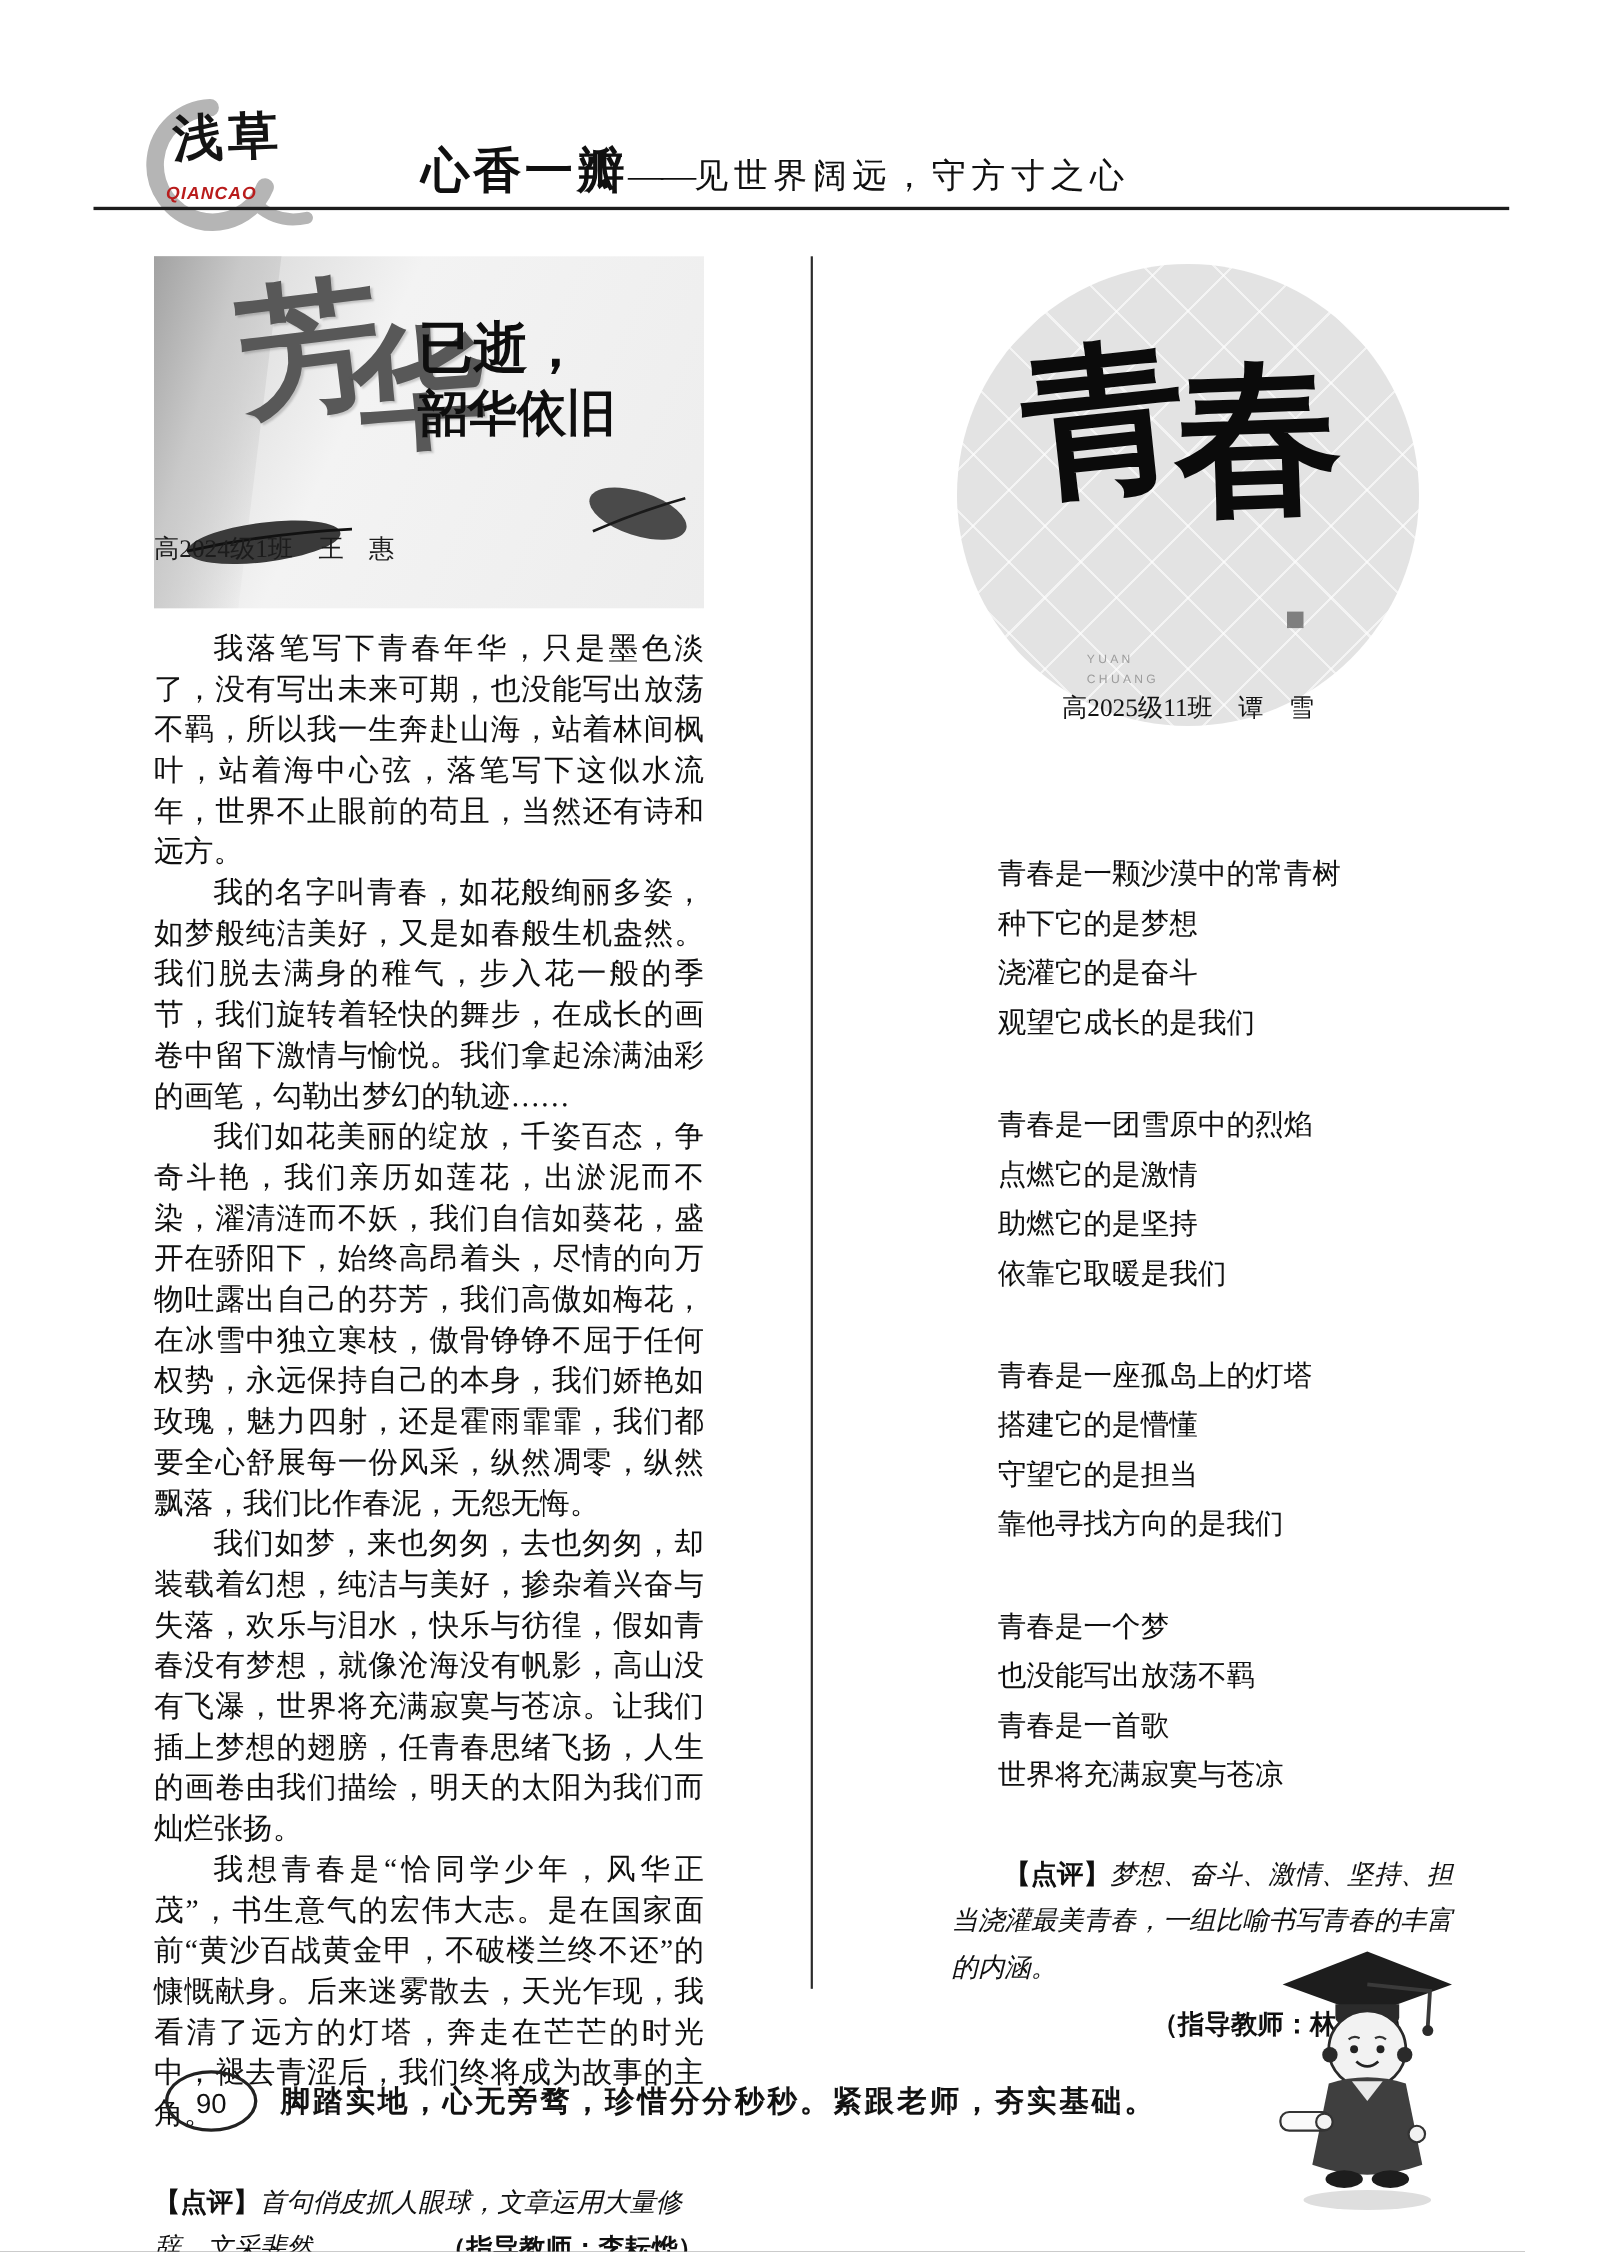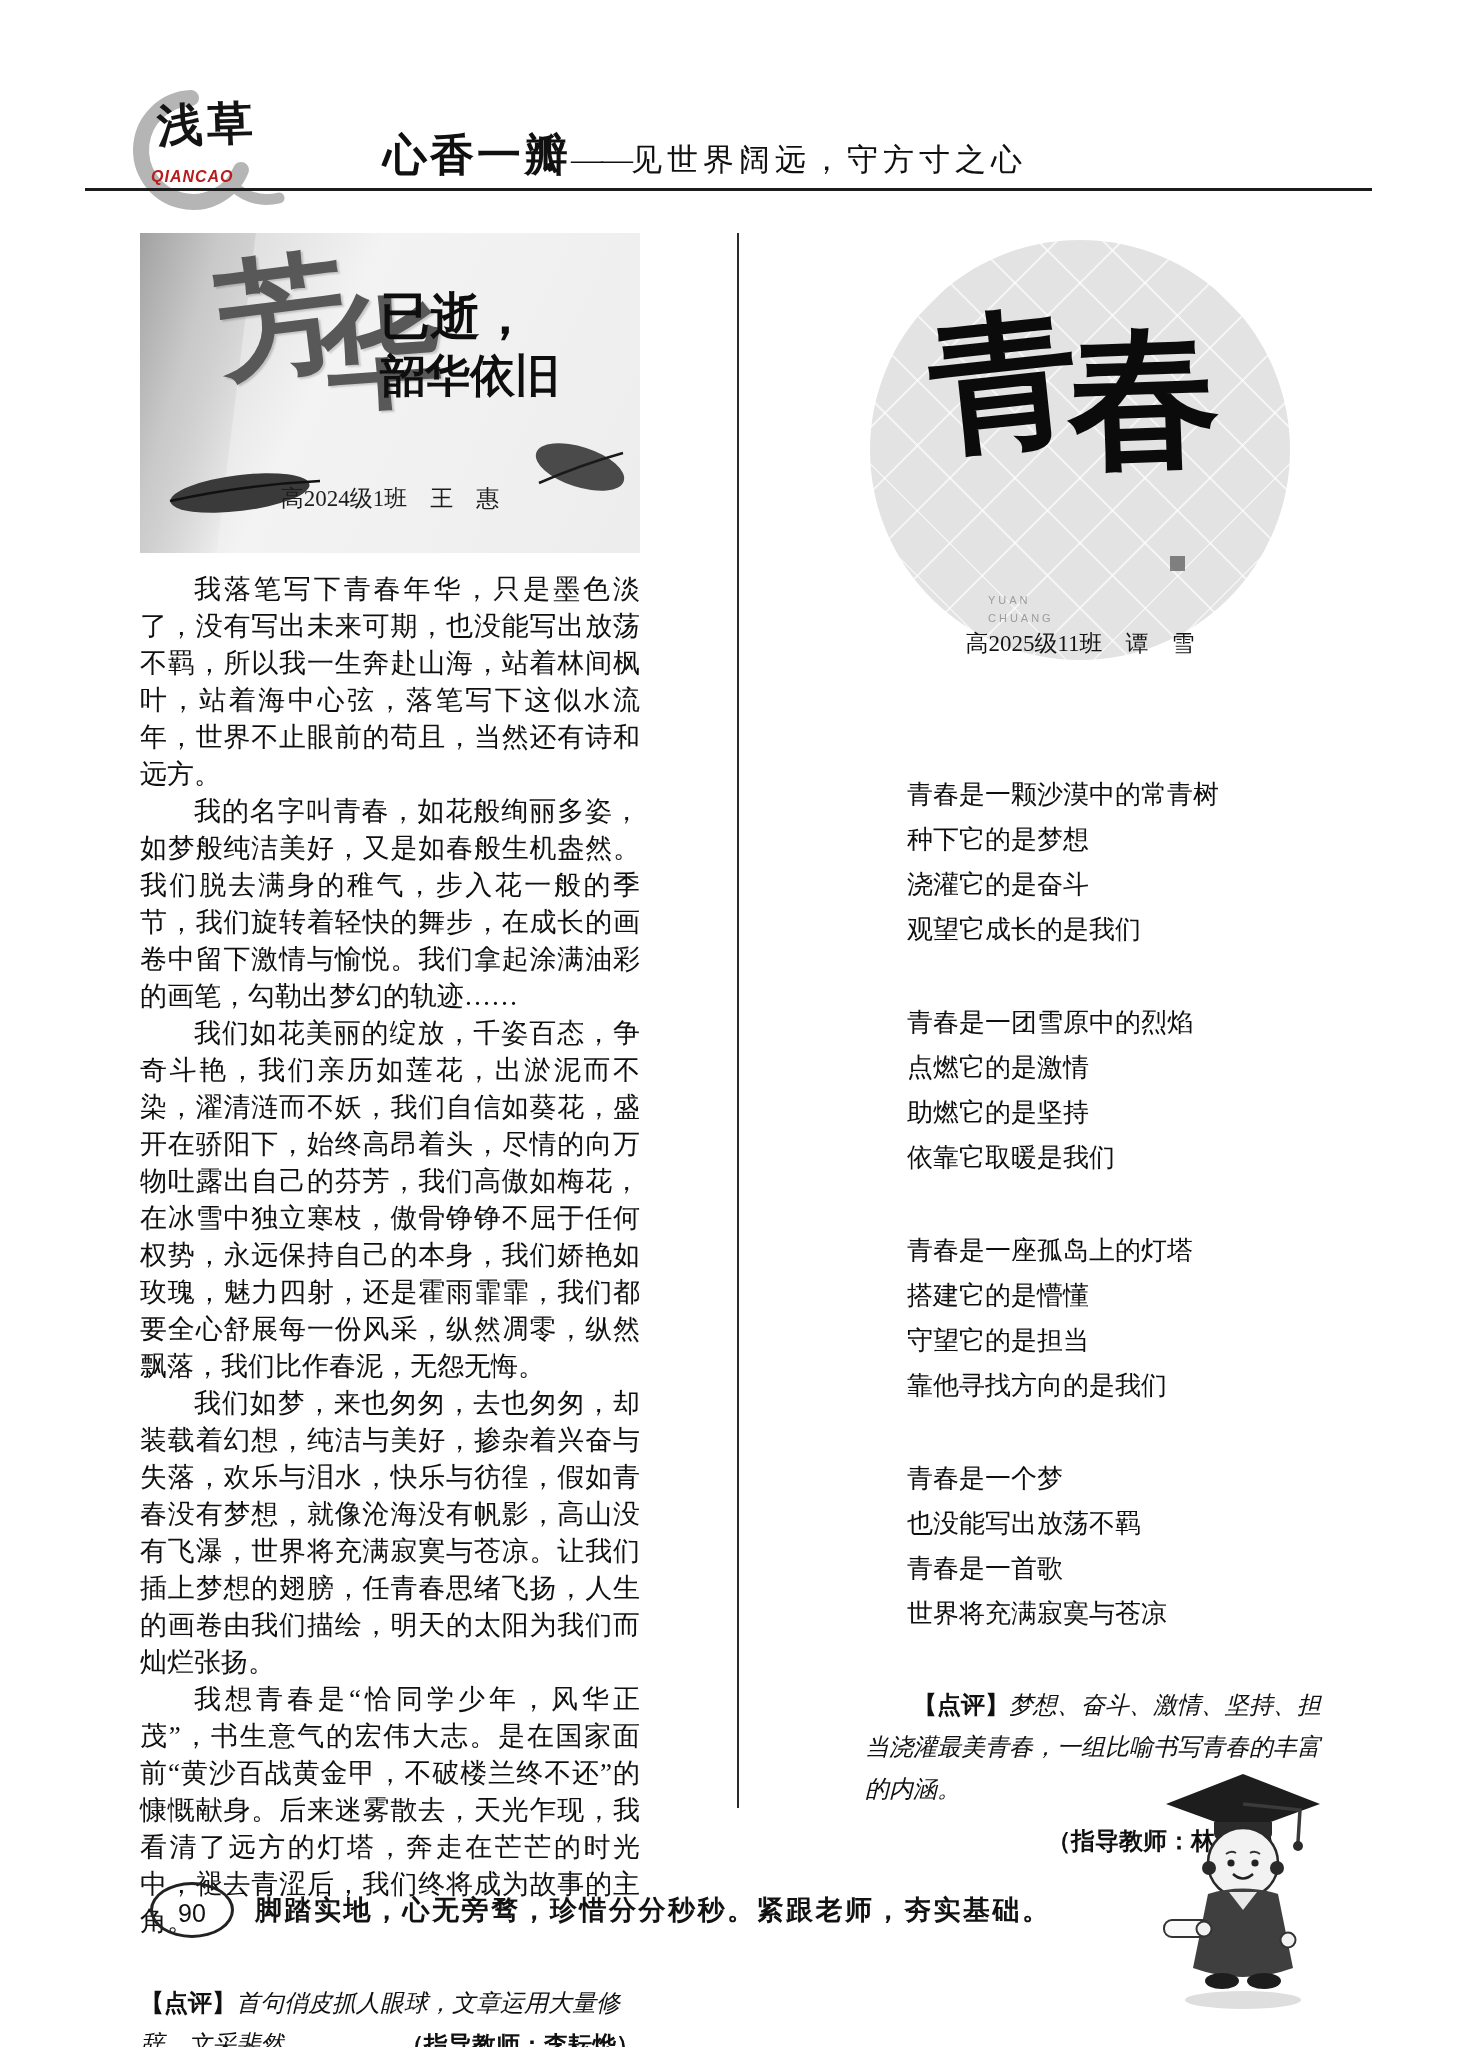--- a/index.html
+++ b/index.html
@@ -29,21 +29,21 @@
   .ti-wall{position:absolute;left:-55px;top:-25px;width:150px;height:390px;
     background:linear-gradient(100deg,#8f8f8f 0%,#c9c9c9 55%,rgba(220,220,220,0) 100%);
     transform:skewX(-7deg);}
   .ti-calligraphy{position:absolute;left:78px;top:20px;line-height:1;font-weight:bold;
     color:#585858;text-shadow:2px 2px 2px rgba(0,0,0,0.18);}
   .ti-c1{display:inline-block;font-size:128px;transform:rotate(-7deg);}
   .ti-c2{display:inline-block;font-size:122px;transform:translate(-26px,34px) rotate(-4deg);}
   .ti-text{position:absolute;left:240px;top:52px;font-weight:bold;color:#0e0e0e;}
   .ti-line1{font-size:50px;line-height:1.25;}
   .ti-line2{font-size:45px;line-height:1.25;}
-  .ti-byline{position:absolute;left:0;right:0;top:250px;text-align:center;font-size:23px;color:#1c1c1c;}
+  .ti-byline{position:absolute;left:0;right:0;top:250px;text-align:left;font-size:23px;color:#1c1c1c;}
   .leaf{position:absolute;}
   .body-text{font-size:27px;line-height:37px;text-align:justify;color:#101010;}
   .body-text p{margin:0;text-indent:2em;}
   .comment{margin-top:42px;font-size:24px;line-height:41px;color:#101010;}
   .comment-label{font-weight:bold;font-style:normal;font-family:"Liberation Sans","DejaVu Sans",sans-serif;}
   .comment-text{font-style:italic;}
   .teacher-float{float:right;font-style:normal;font-weight:bold;
     font-family:"Liberation Sans","DejaVu Sans",sans-serif;}
 
   

